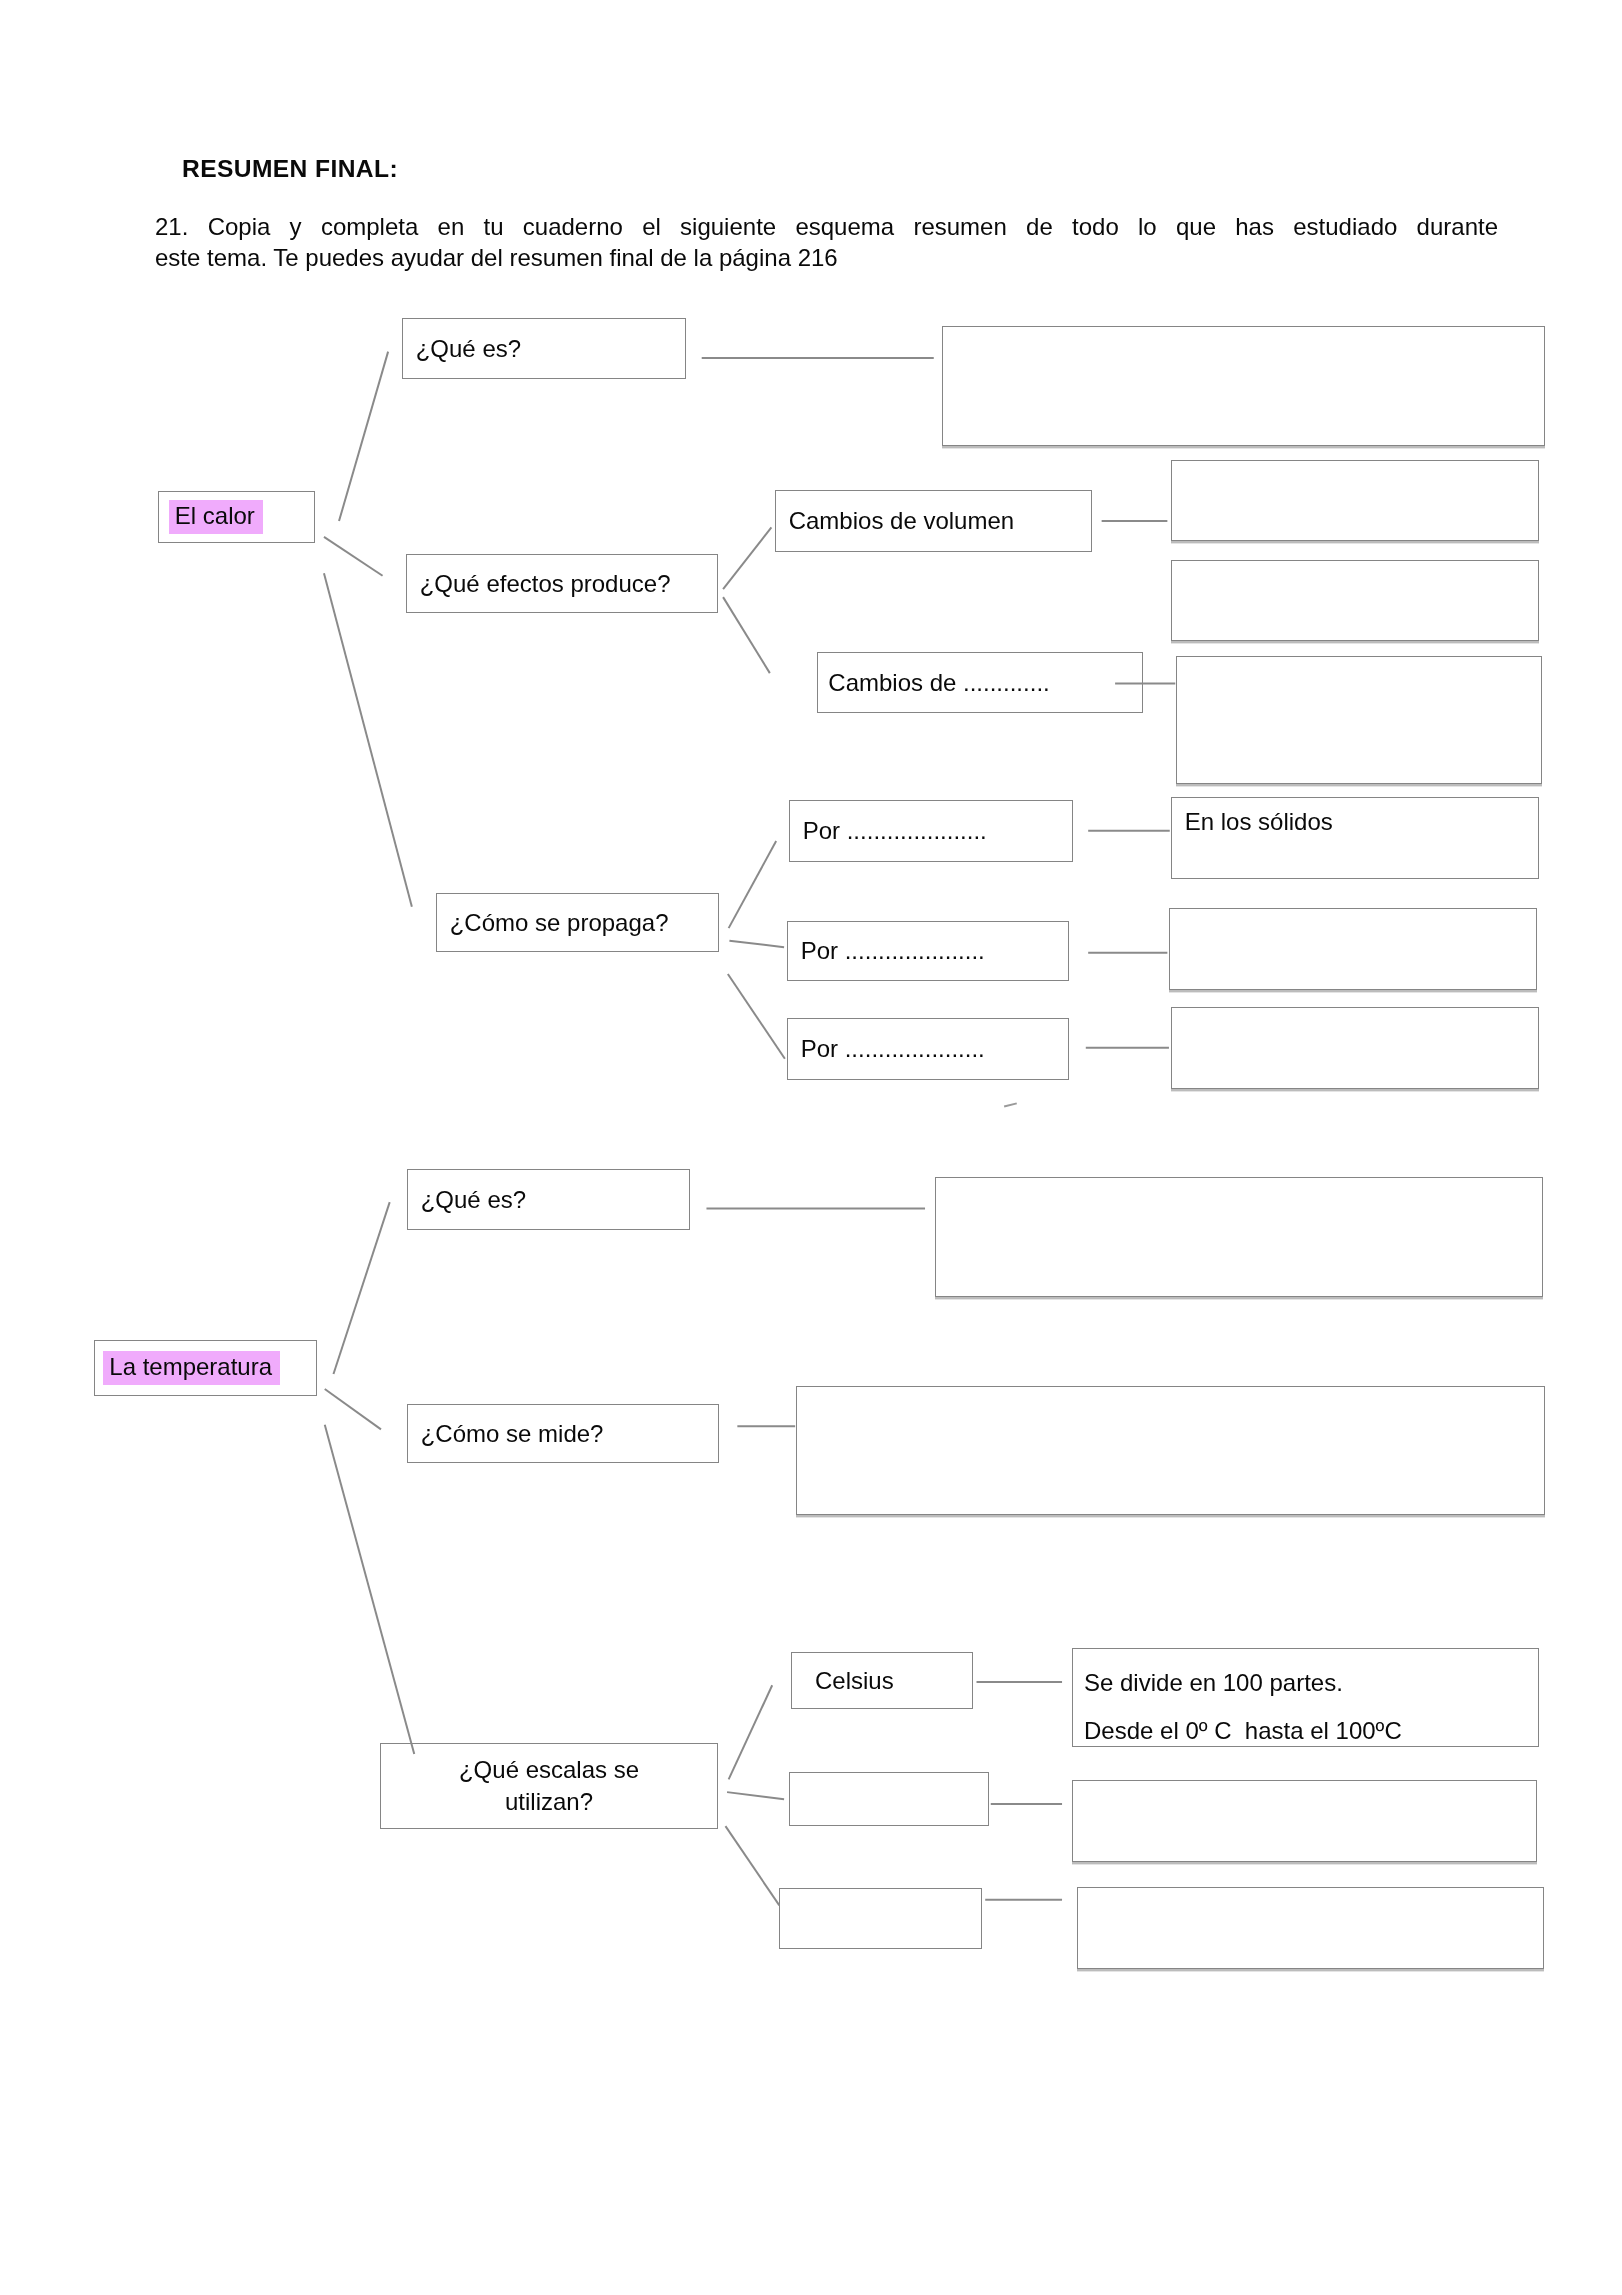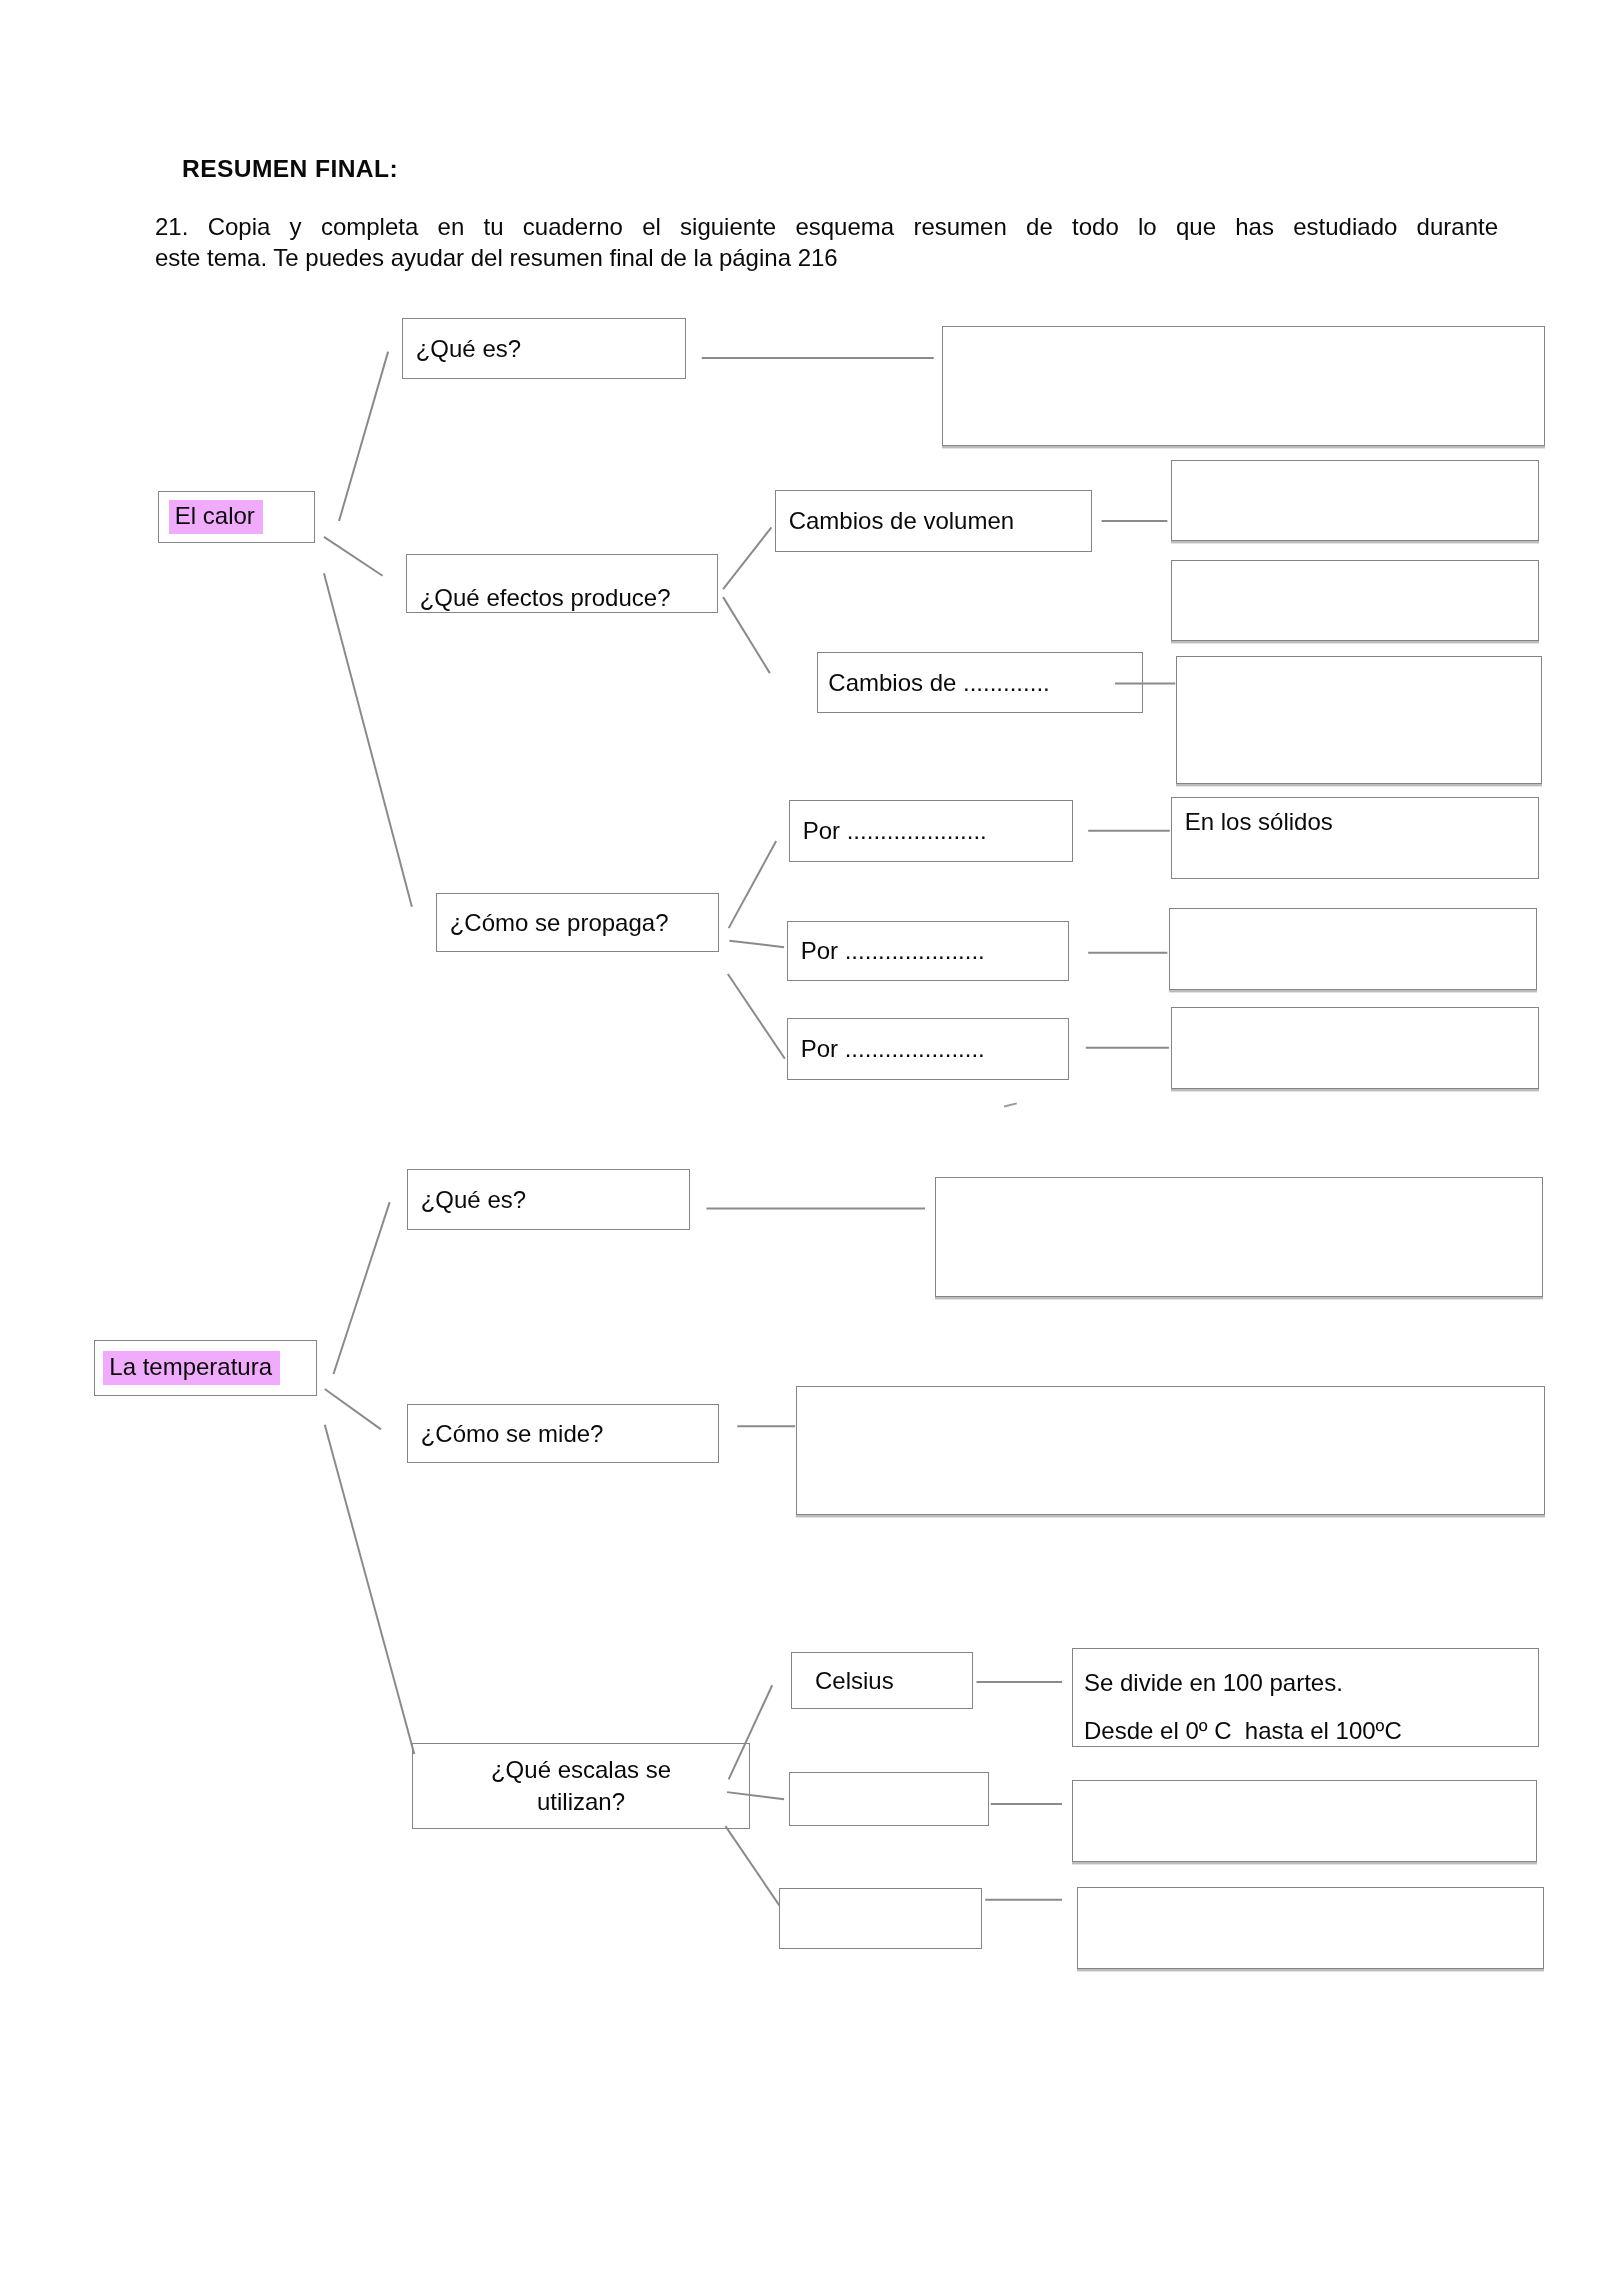--- a/index.html
+++ b/index.html
@@ -40,21 +40,20 @@
     white-space: nowrap;
   }
   .answer { padding-left: 0; box-shadow: 0 2.4px 0 #bcbcbc; }
   .top-align { align-items: flex-start; padding-top: 9.5px; }
   .center-text {
     justify-content: center;
     padding-left: 0;
     text-align: center;
     flex-direction: column;
     line-height: 32px;
-    margin-left: 32px;
   }
   .two-line {
     flex-direction: column;
     align-items: flex-start;
     justify-content: flex-start;
     padding-top: 9.5px;
     line-height: 48px;
   }
   .hl { background: #f0abfc; padding: 2.4px 8px 4px 6.3px; }
   .pre { white-space: pre-wrap; }
@@ -95,21 +94,21 @@
   <div class="box answer" style="left:942px;top:326px;width:603px;height:120px;"></div>
 
   <div class="box" style="left:775px;top:490px;width:317px;height:62px;">
     <span>Cambios de volumen</span>
   </div>
 
   <div class="box answer" style="left:1171px;top:460px;width:368px;height:81px;"></div>
 
   <div class="box answer" style="left:1171px;top:560px;width:368px;height:81px;"></div>
 
-  <div class="box" style="left:406px;top:554px;width:312px;height:59px;align-items:flex-end;">
+  <div class="box" style="left:406px;top:554px;width:312px;height:59px;">
     <span>¿Qué efectos produce?</span>
   </div>
 
   <div class="box" style="left:773px;top:652px;width:326px;height:61px;padding-left:10.3px;margin-left:44px;">
     <span>Cambios de .............</span>
   </div>
 
   <div class="box answer" style="left:1176px;top:656px;width:366px;height:128px;"></div>
 
   <div class="box" style="left:789px;top:800px;width:284px;height:62px;">

